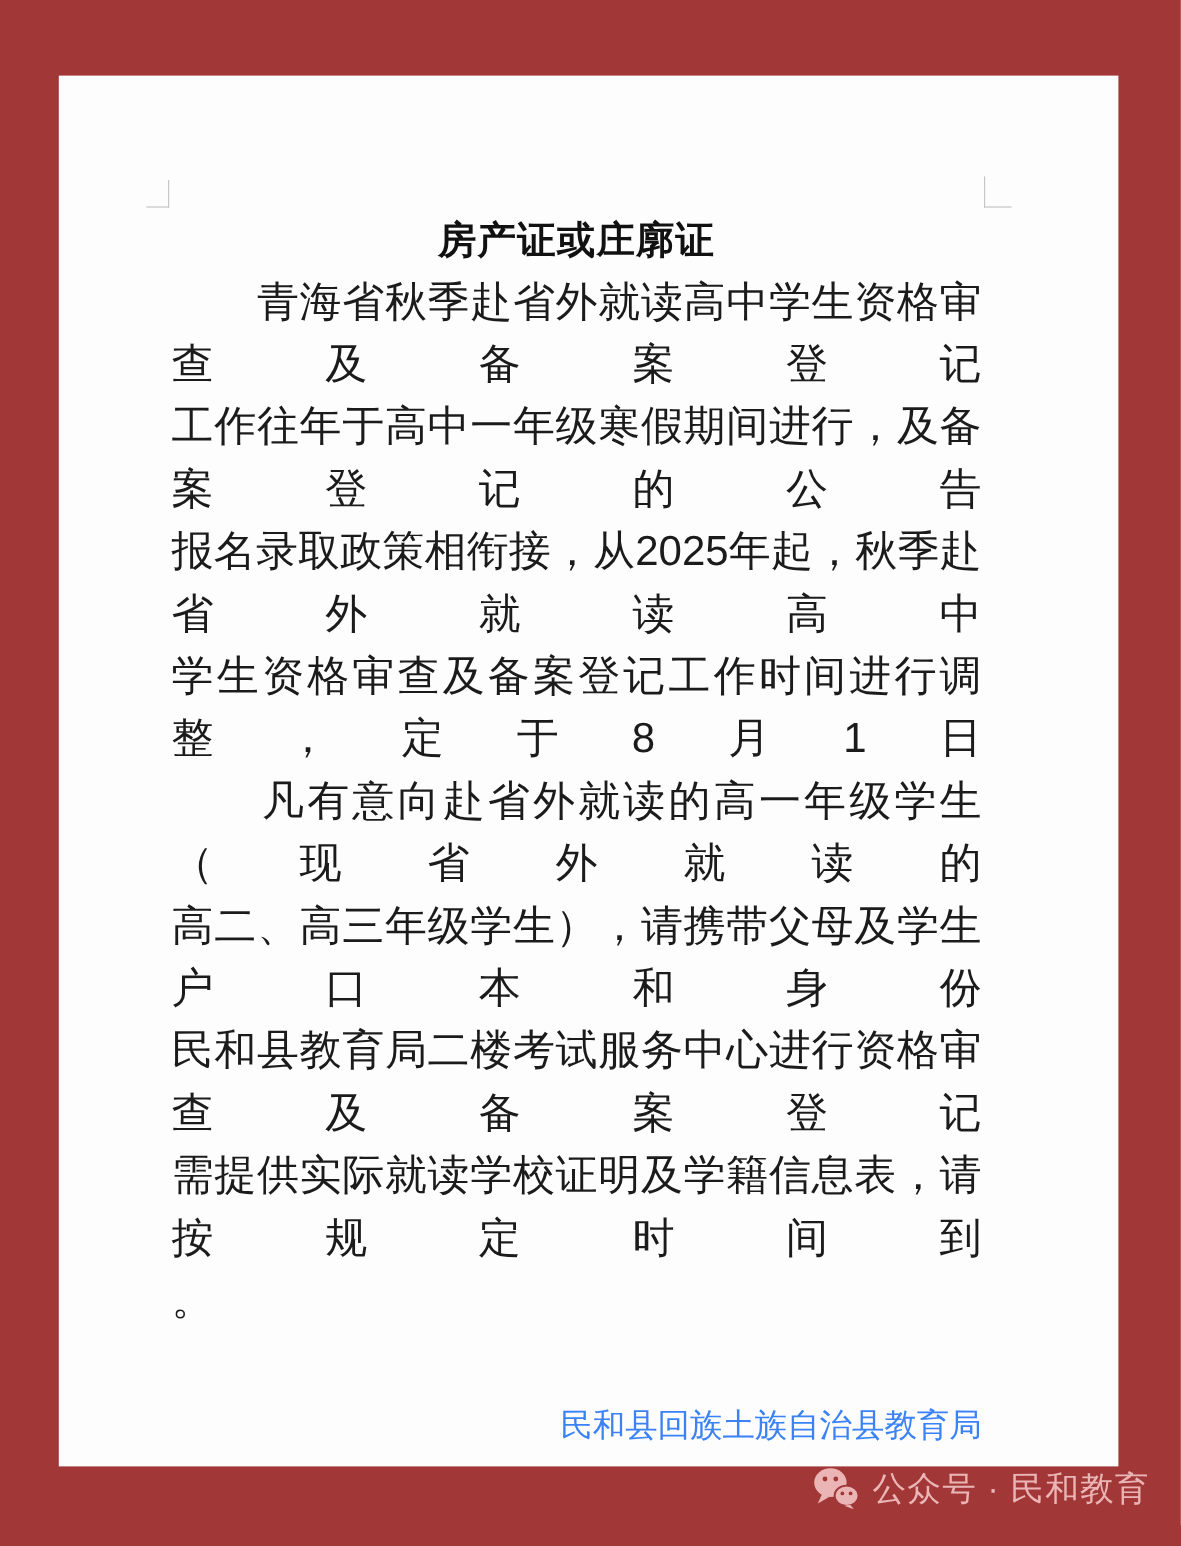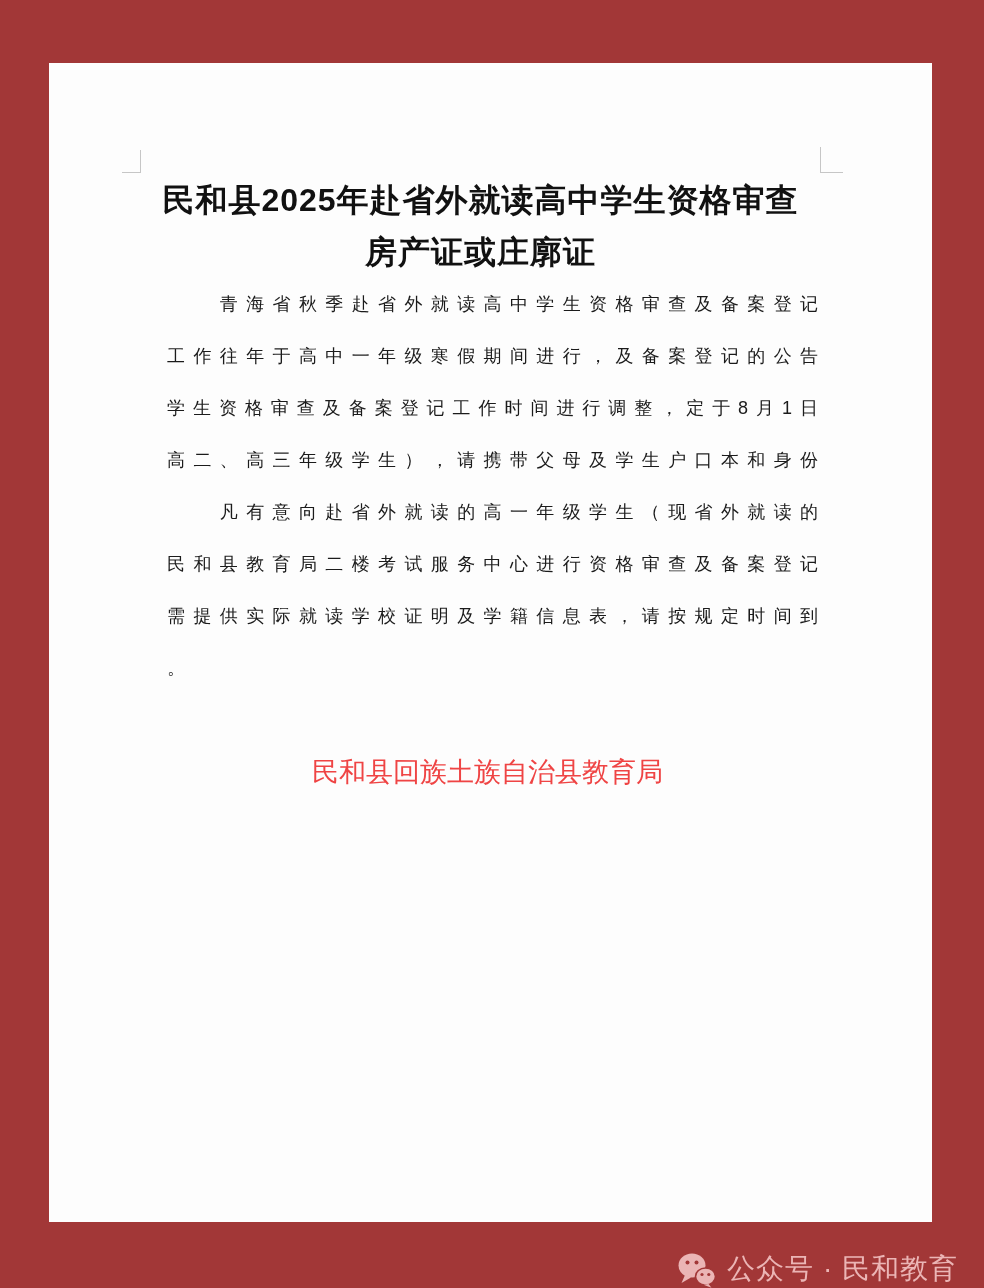--- a/index.html
+++ b/index.html
@@ -23,59 +23,59 @@
   }
   .crop-mark.tr{
     left:771px;top:84px;width:22px;height:25px;
     border-left:1px solid #C6C6C6;border-bottom:1px solid #C6C6C6;
   }
   .doc-title{
     margin:0;font-size:32px;font-weight:700;line-height:52px;
     text-align:center;color:#111111;letter-spacing:1px;
   }
   .doc-body{
-    font-size:18px;line-height:52px;color:#1B1B1B;margin-left:24px;
+    font-size:35px;line-height:52px;color:#1B1B1B;
   }
   .para{margin:0;}
   .line{text-align:justify;}
   .line.flush{text-align-last:justify;}
   .signature{
     margin-top:52px;padding-left:169px;
-    text-align:left;
-    font-size:27px;line-height:52px;color:#ef4444;
+    text-align:right;
+    font-size:27px;line-height:52px;color:#3b82f6;
   }
   .footer{
     position:absolute;left:0;top:1222px;width:984px;height:66px;
     box-sizing:border-box;padding-right:26px;
-    display:flex;align-items:flex-end;justify-content:flex-end;gap:10px;
+    display:flex;align-items:flex-start;justify-content:flex-end;gap:10px;
     color:#EBB5B5;font-size:28px;letter-spacing:1px;
   }
   .wechat{display:inline-flex;width:40px;height:36px;}
 </style>
 </head>
 <body>
 
 <div class="page">
   <div class="crop-mark tl"></div>
   <div class="crop-mark tr"></div>
 
   <h1 class="doc-title">
-    <div>民和县2025年赴省外就读高中学生资格审查</div>
     <div>房产证或庄廓证</div>
   </h1>
 
   <div class="doc-body">
       <div class="para">
         <div class="line flush">　　青海省秋季赴省外就读高中学生资格审查及备案登记</div>
         <div class="line flush">工作往年于高中一年级寒假期间进行，及备案登记的公告</div>
+        <div class="line flush">报名录取政策相衔接，从2025年起，秋季赴省外就读高中</div>
         <div class="line flush">学生资格审查及备案登记工作时间进行调整，定于8月1日</div>
       </div>
       <div class="para">
+        <div class="line flush">　　凡有意向赴省外就读的高一年级学生（现省外就读的</div>
         <div class="line flush">高二、高三年级学生），请携带父母及学生户口本和身份</div>
-        <div class="line flush">　　凡有意向赴省外就读的高一年级学生（现省外就读的</div>
         <div class="line flush">民和县教育局二楼考试服务中心进行资格审查及备案登记</div>
         <div class="line flush">需提供实际就读学校证明及学籍信息表，请按规定时间到</div>
         <div class="line">。</div>
       </div>
     </div>
 
   <div class="signature">
     <div>民和县回族土族自治县教育局</div>
   </div>
 </div>

